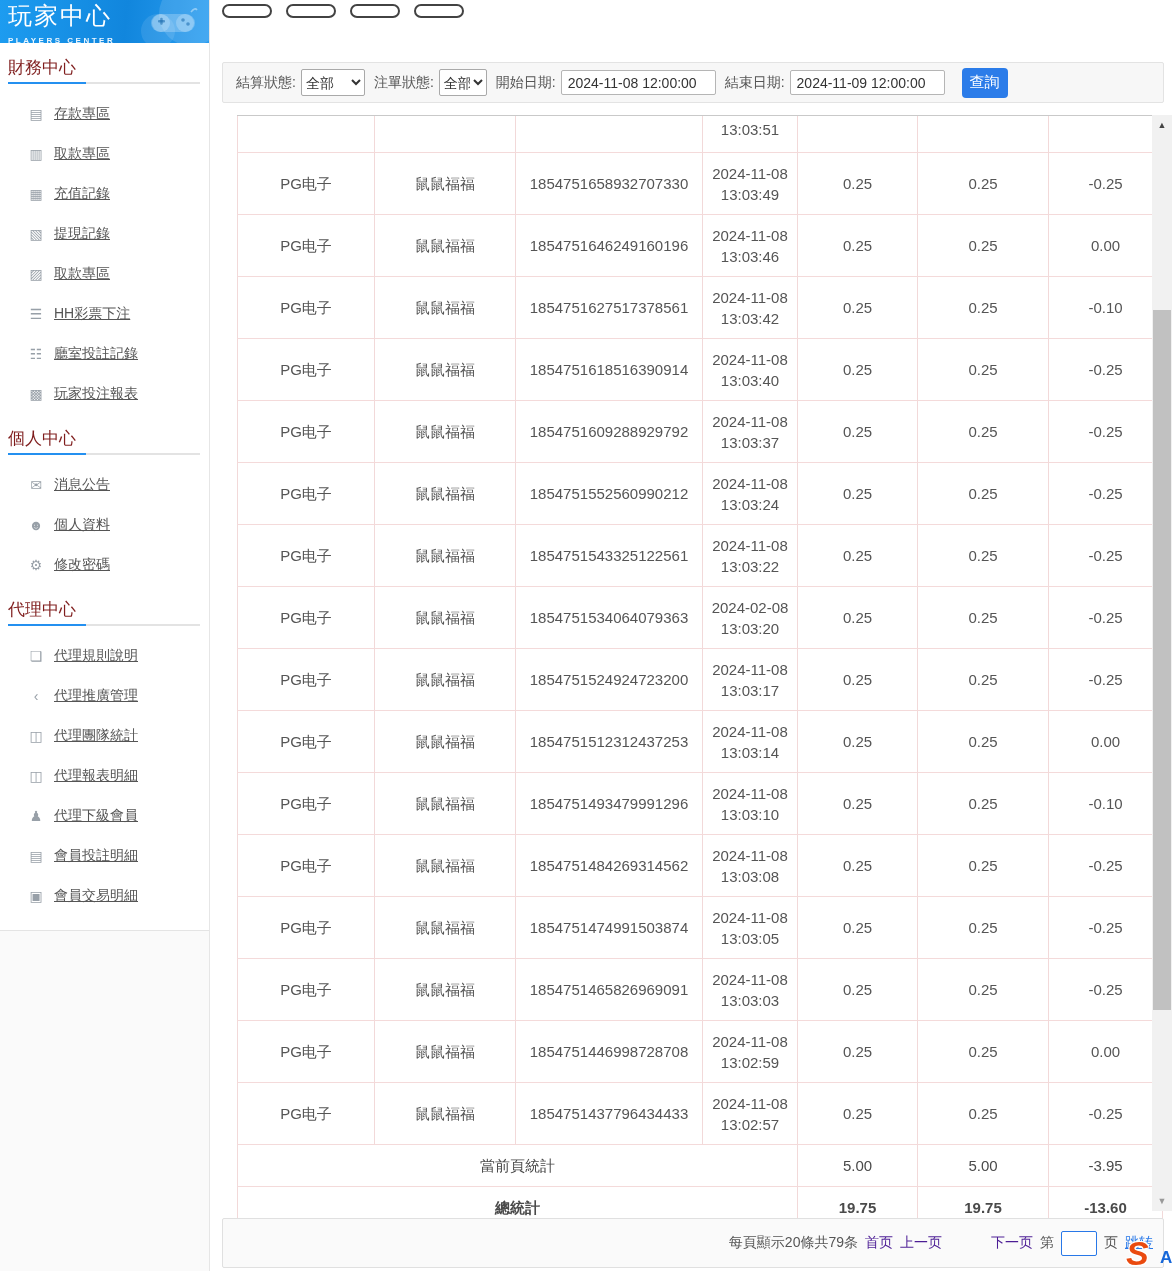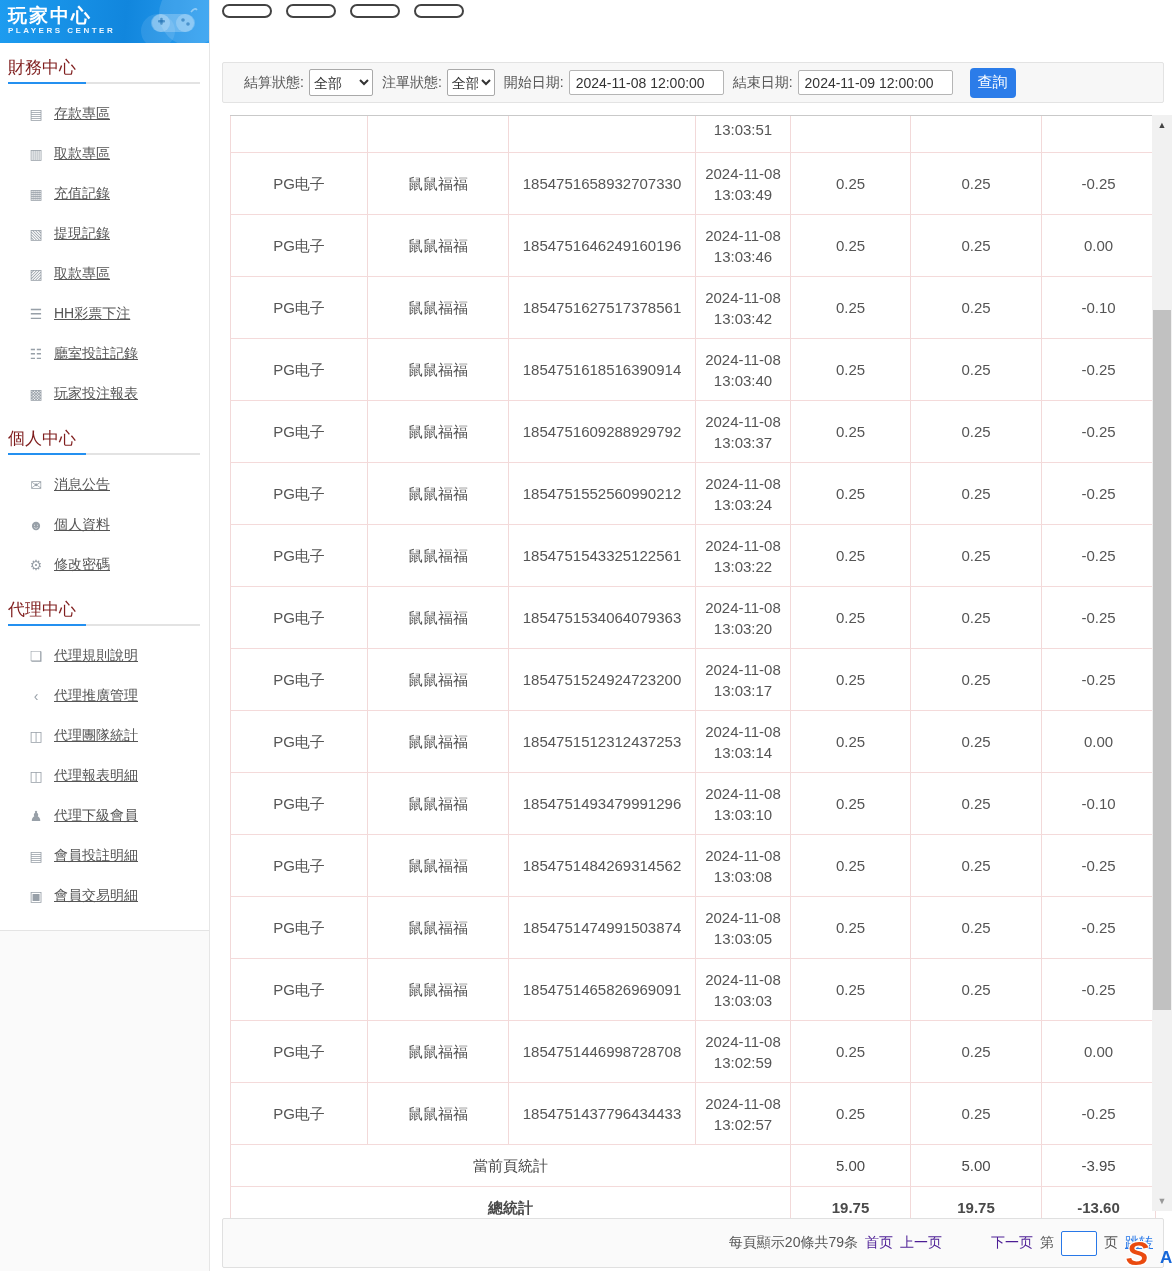--- a/index.html
+++ b/index.html
@@ -4,50 +4,50 @@
 <style>
   html,body{margin:0;padding:0;background:#fff;}
   .page{position:relative;width:1173px;height:1271px;overflow:hidden;background:#fff;
         font-family:"Liberation Sans","DejaVu Sans",sans-serif;color:#555;}
   
   .sidebar{position:absolute;left:0;top:0;width:209px;height:1271px;background:#fff;border-right:1px solid #e6e6e6;}
   .side-header{position:relative;height:43px;overflow:hidden;padding:5px 0 0 8px;box-sizing:border-box;
     background:linear-gradient(95deg,#1d9cf0 0%,#1186dd 60%,#2a9df0 100%);}
   .side-header .deco1{position:absolute;right:-14px;top:-18px;width:64px;height:64px;border-radius:50%;background:rgba(255,255,255,.13);}
   .side-header .deco2{position:absolute;right:34px;top:14px;width:34px;height:34px;border-radius:50%;background:rgba(255,255,255,.10);}
-  .side-title{color:#fff;font-size:19px;font-weight:bold;letter-spacing:2px;line-height:21px;}
-  .side-sub{color:#eaf6ff;font-size:8px;font-weight:bold;letter-spacing:2.5px;line-height:10px;}
+  .side-title{color:#fff;font-size:24px;font-weight:normal;letter-spacing:2px;line-height:21px;}
+  .side-sub{color:#eaf6ff;font-size:8px;font-weight:bold;letter-spacing:2.5px;line-height:10px;margin-top:10px;}
   .gamepad{position:absolute;right:10px;top:6px;opacity:.85;}
   .sec-title{margin:0 0 0 8px;padding-top:11px;font-size:17px;color:#7f1d1d;height:28px;line-height:28px;}
   .sec-line{position:relative;width:192px;margin-left:8px;height:2px;background:#e3e3e3;}
   .sec-line i{position:absolute;left:0;top:0;display:block;width:78px;height:2px;background:#2490f0;}
   .menu{padding-top:10px;}
   .menu-item{display:flex;align-items:center;width:200px;height:40px;box-sizing:border-box;padding-left:26px;cursor:pointer;}
   .mi-icon{width:20px;text-align:center;font-size:14px;color:#98a0a8;flex:0 0 20px;}
   .mi-label{margin-left:8px;font-size:14px;color:#555;text-decoration:underline;}
   .mi-chevron{margin-left:auto;margin-right:14px;font-size:14px;color:#fff;}
   .side-bottom{position:absolute;left:0;top:930px;width:209px;height:341px;background:#fafafa;border-top:1px solid #e4e4e4;}
   
   .main{position:absolute;left:210px;top:0;width:963px;height:1271px;}
   .tabs{position:absolute;left:12px;top:4px;display:flex;gap:14px;}
   .tab{display:inline-block;padding:5px 23px;border:2px solid #424242;border-radius:17px;background:#fff;
        font-size:15px;color:#2b2b2b;cursor:pointer;line-height:17px;}
   .filterbar{position:absolute;left:12px;top:62px;width:942px;height:41px;box-sizing:border-box;
-     background:#f7f7f7;border:1px solid #e3e3e3;border-radius:2px;display:flex;align-items:center;padding-left:21px;font-size:14px;color:#555;}
+     background:#f7f7f7;border:1px solid #e3e3e3;border-radius:2px;display:flex;align-items:center;padding-left:13px;font-size:14px;color:#555;}
   .filterbar label{margin-right:5px;}
   .filterbar select{height:27px;border:1px solid #a9a9a9;border-radius:2px;background:#fff;font-size:14px;color:#333;margin-right:9px;
      font-family:"Liberation Sans","DejaVu Sans",sans-serif;}
   .sel-wide{width:64px;} .sel-narrow{width:48px;}
   .filterbar input{height:23px;border:1px solid #b5b5b5;border-radius:2px;background:#fff;font-size:14px;color:#333;
      padding:0 6px;margin-right:9px;font-family:"Liberation Sans","DejaVu Sans",sans-serif;}
   .inp-date{width:141px;}
   .btn-search{margin-left:8px;width:46px;height:30px;background:#2b7ce9;color:#fff;border:none;border-radius:4px;
      font-size:15px;cursor:pointer;font-family:Liberation Sans, sans-serif;}
   
-  .table-wrap{position:absolute;left:20px;top:115px;width:926px;border-top:1px solid #c9c9c9;}
+  .table-wrap{position:absolute;left:27px;top:115px;width:926px;border-top:1px solid #c9c9c9;}
   table.grid{width:926px;border-collapse:separate;border-spacing:0;table-layout:fixed;font-size:15px;color:#555;}
   .grid td{border-right:1px solid #f2d9d9;border-bottom:1px solid #f4dada;text-align:center;vertical-align:middle;
      padding:0 2px;line-height:21px;overflow:hidden;}
   .grid td:first-child{border-left:1px solid #f2d9d9;}
   tr.partial td{height:33px;vertical-align:top;padding-top:3px;}
   tr.datarow td{height:61px;}
   tr.sumrow td{height:41px;color:#4a4a4a;}
   tr.total td{border-bottom:4px solid #0369a1;font-weight:bold;}
   
   .vscroll{position:absolute;left:942px;top:115px;width:20px;height:1096px;background:#f1f1f1;}
@@ -328,21 +328,21 @@
               <td>1854751543325122561</td>
               <td>2024-11-08 13:03:22</td>
               <td>0.25</td>
               <td>0.25</td>
               <td>-0.25</td>
             </tr>
             <tr class="datarow">
               <td>PG电子</td>
               <td>鼠鼠福福</td>
               <td>1854751534064079363</td>
-              <td>2024-11-08 13:03:20</td>
+              <td>2024-02-08 13:03:20</td>
               <td>0.25</td>
               <td>0.25</td>
               <td>-0.25</td>
             </tr>
             <tr class="datarow">
               <td>PG电子</td>
               <td>鼠鼠福福</td>
               <td>1854751524924723200</td>
               <td>2024-11-08 13:03:17</td>
               <td>0.25</td>

